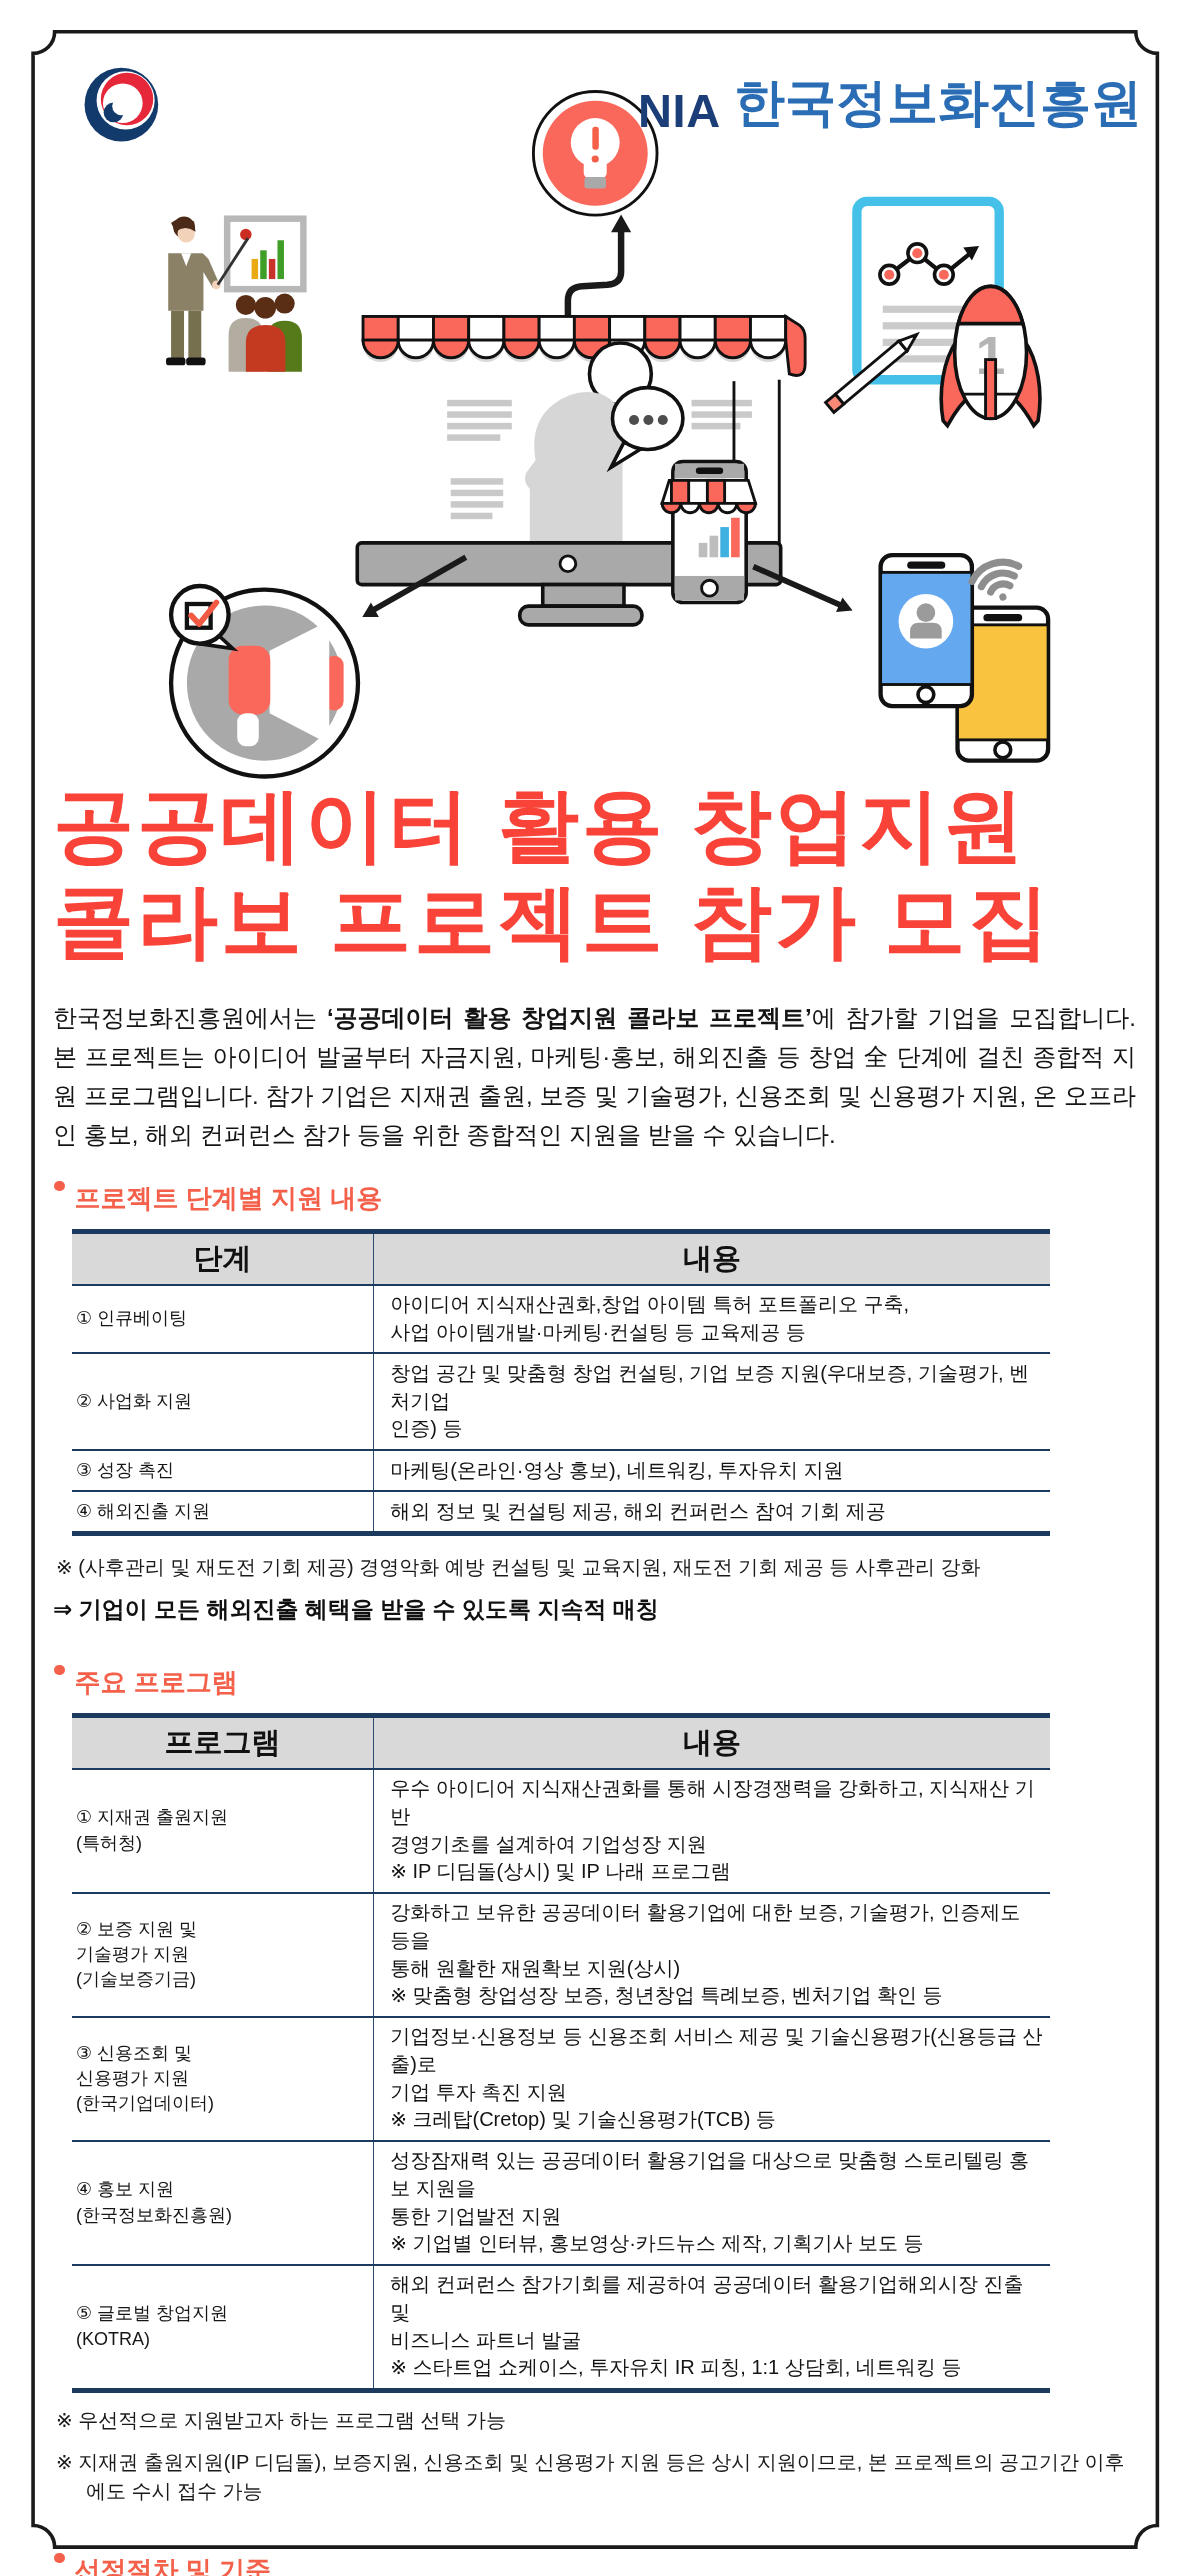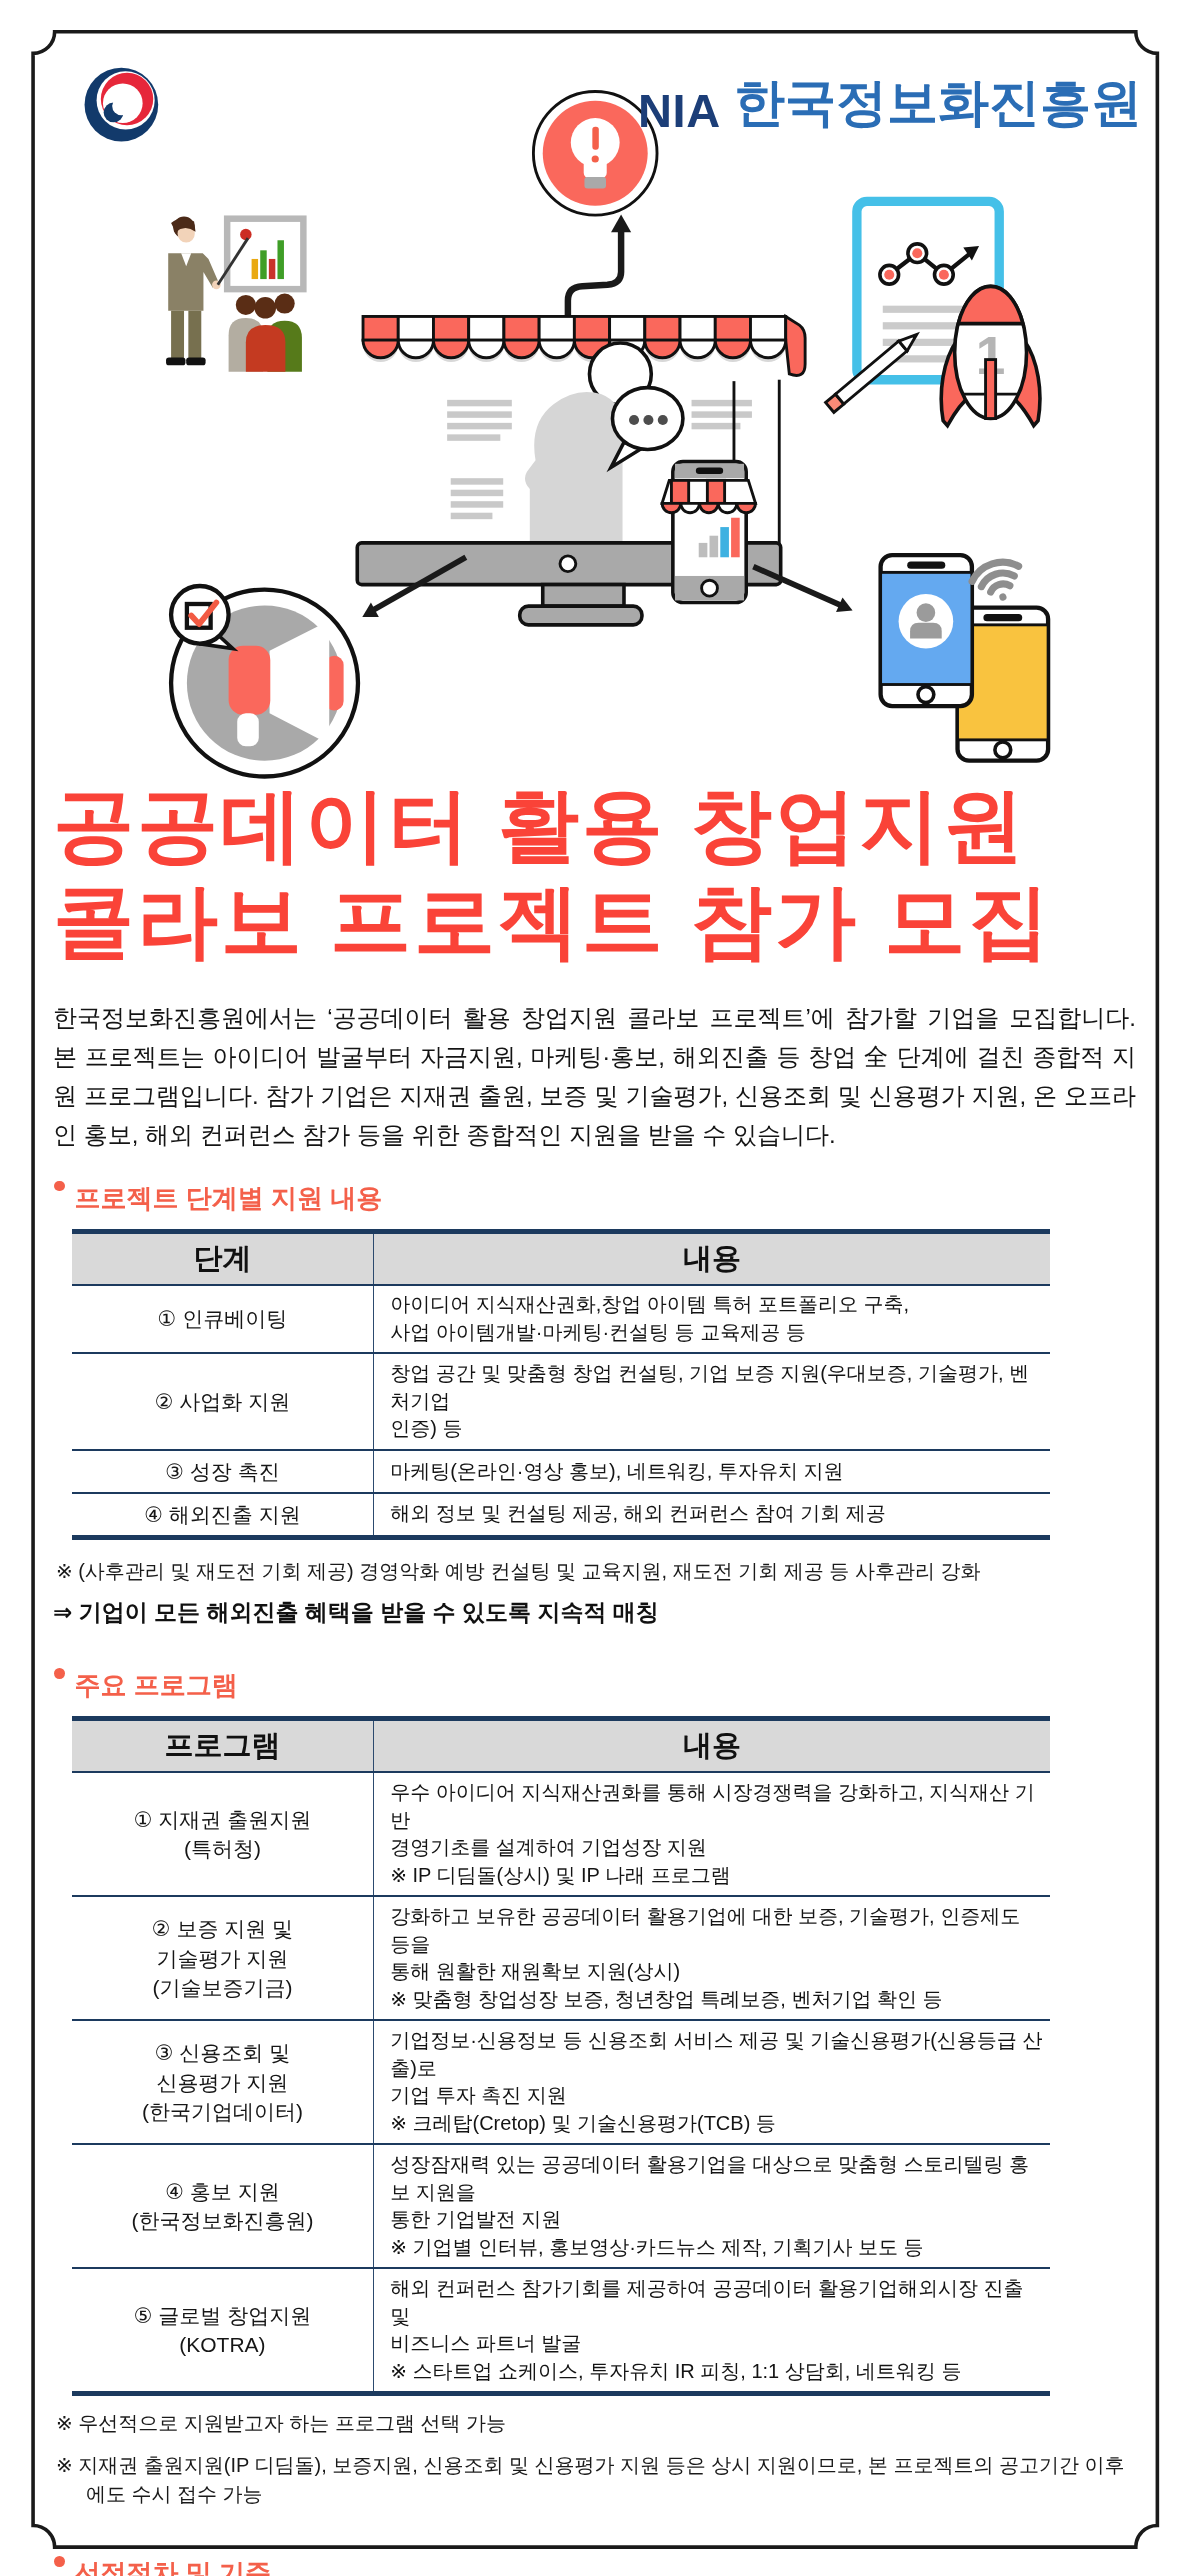--- a/index.html
+++ b/index.html
@@ -13,33 +13,33 @@
   .moi-k{font-size:35px;font-weight:800;color:#57585a;letter-spacing:5px;}
   .moi-e{font-size:16px;font-weight:700;color:#6a6b6e;margin-top:5.8px;}
   .logo-nia{position:absolute;right:47px;top:69px;display:flex;align-items:flex-end;gap:13px;z-index:2;}
   .nia-abbr{font-size:47px;font-weight:900;color:#1c3e78;letter-spacing:0.7px;}
   .nia-k{font-size:51px;font-weight:800;color:#2a6db5;}
 
   
   .content{position:absolute;left:53px;top:778px;width:1083px;z-index:1;}
   .title{margin:0;font-size:81px;line-height:1.18;font-weight:900;color:#fa4338;letter-spacing:2.9px;white-space:nowrap;}
   .intro{margin:30px 0 0 0;font-size:24px;line-height:1.62;text-align:justify;color:#141414;}
-  .intro strong{font-weight:400;}
+  .intro strong{font-weight:700;}
   .sec-h{margin:26px 0 0 1.4px;display:flex;gap:9.3px;font-size:26px;font-weight:800;color:#f4604a;}
   .sec-h .dot{width:10.8px;height:10.8px;border-radius:50%;background:#f4604a;flex:0 0 auto;}
   .sec-h.big-gap{margin-top:47px;}
   .sec-h.mid-gap{margin-top:40px;}
 
   table.tbl{margin:13px 0 0 18.7px;width:978px;border-collapse:collapse;table-layout:fixed;
             border-top:5.8px solid #1c3a5e;border-bottom:5.8px solid #1c3a5e;}
   .tbl col.c1{width:302px;}
   .tbl th{background:#d9d9d9;font-size:29px;font-weight:800;color:#111;padding:5px 2.9px;border-bottom:2.9px solid #1c3a5e;}
   .tbl th.s{border-right:1.4px solid #2c4a6e;}
   .tbl td{vertical-align:middle;}
-  .tbl td.s{text-align:center;font-size:21px;padding:5.8px 4.3px;border-right:1.4px solid #2c4a6e;white-space:pre-line;line-height:1.4;}
+  .tbl td.s{text-align:left;font-size:18px;padding:5.8px 4.3px;border-right:1.4px solid #2c4a6e;white-space:pre-line;line-height:1.4;}
   .tbl td.c{font-size:20px;padding:5.8px 7.2px 5.8px 16px;line-height:1.38;white-space:pre-line;color:#141414;}
   .tbl tbody tr:not(:last-child) td{border-bottom:2.9px solid #1c3a5e;}
 
   .note{margin:17px 0 0 2.9px;font-size:20px;line-height:1.45;color:#1a1a1a;}
   .hang{padding-left:30px;text-indent:-30px;margin-top:13px;}
   .match{margin:11.5px 0 0 0;font-size:23px;font-weight:800;color:#111;}
 
   .sel-proc{margin:20px 0 0 26px;font-size:22px;font-weight:800;color:#111;}
   p{margin-bottom:0;}
 </style>

